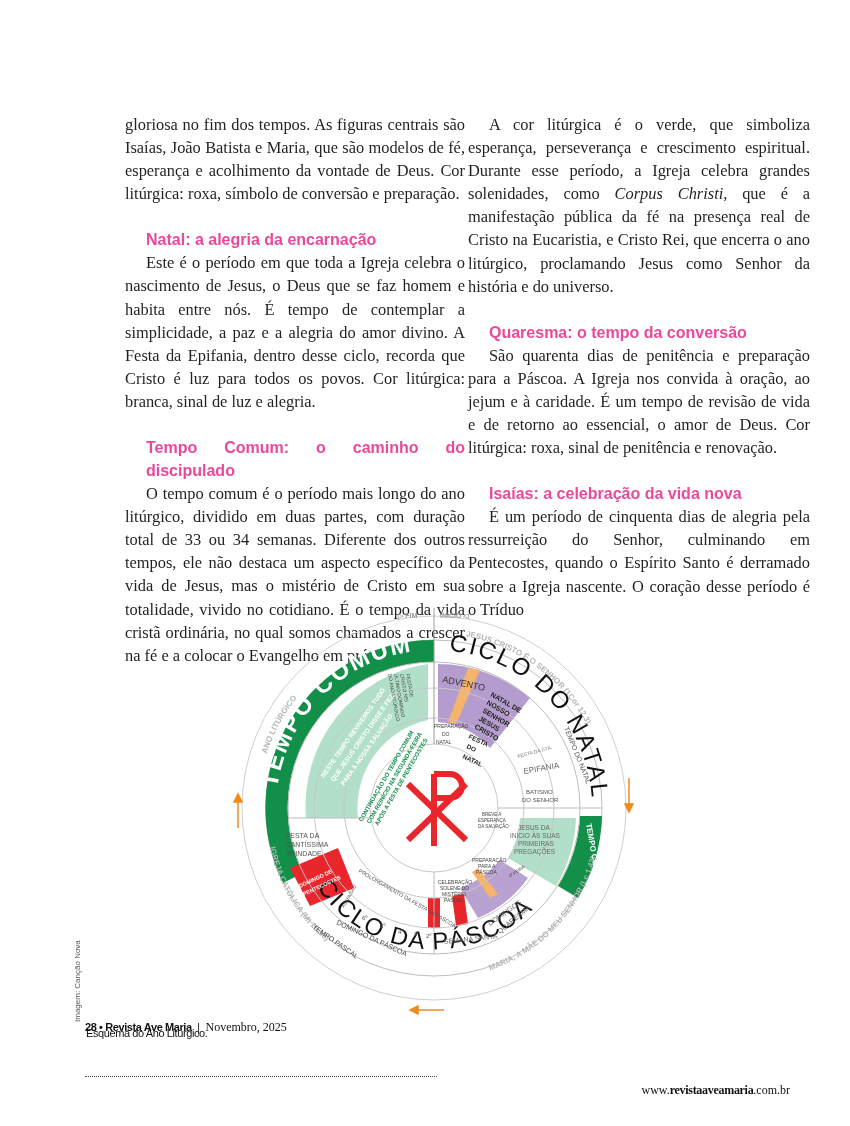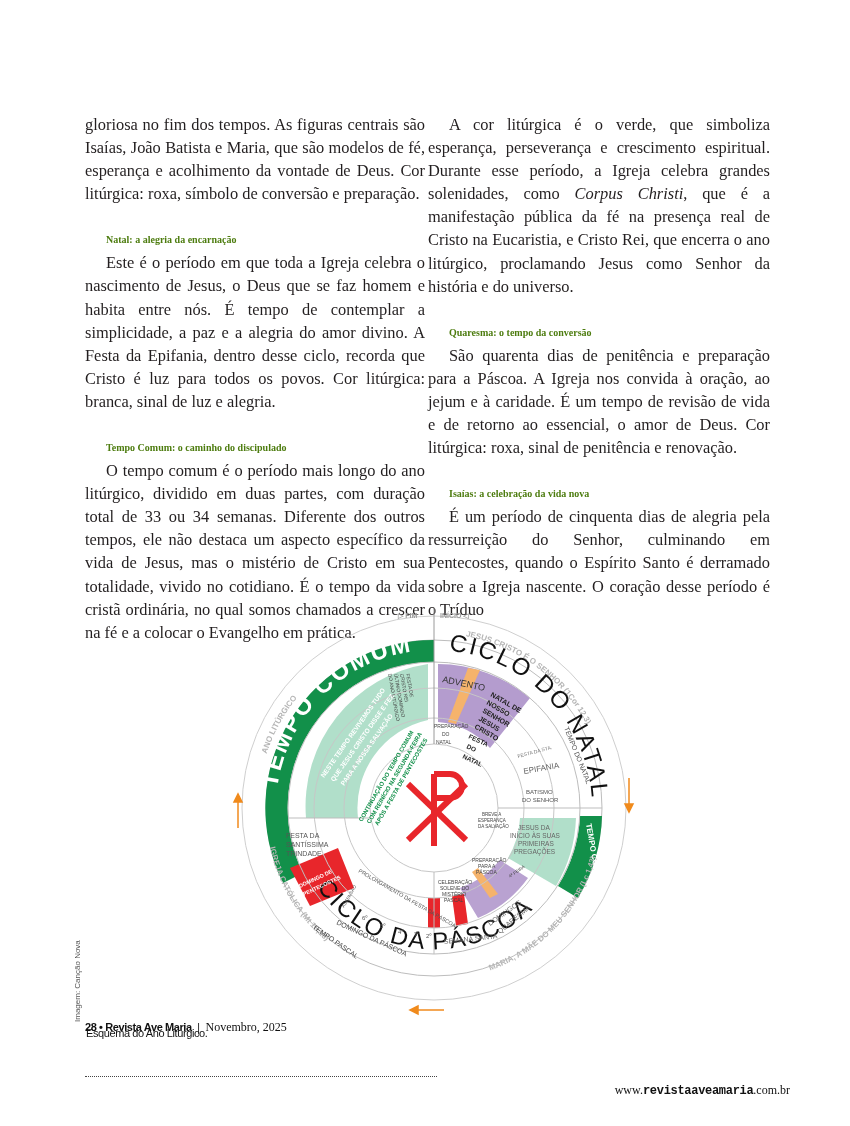--- a/index.html
+++ b/index.html
@@ -1,33 +1,33 @@
 <!DOCTYPE html>
 <html><head>
 <meta charset="utf-8">
 <style>
   html, body { margin: 0; padding: 0; background: #ffffff; }
   body { width: 850px; height: 1126px; position: relative; overflow: hidden; font-family: "DejaVu Serif", serif; color: #231f20; }
-  .col { position: absolute; top: 113px; width: 340px; font-family: "Liberation Serif", serif; font-size: 16.4px; line-height: 23.1px; text-align: justify; }
+  .col { position: absolute; top: 113px; width: 340px; font-family: "Liberation Serif", serif; font-size: 16.4px; line-height: 23.1px; text-align: justify; margin-left: 40px; }
   .col-left { left: 85px; }
   .col-right { left: 428px; width: 342px; }
   .col p { margin: 0; text-indent: 21px; }
   .col p.noindent { text-indent: 0; }
-  .col h3 { margin: 23px 0 0 21px; font-family: Liberation Serif, serif; font-size: 10px; line-height: 23px; font-weight: bold; color: #4d7c0f; }
+  .col h3 { margin: 23px 0 0 21px; font-family: Liberation Sans, sans-serif; font-size: 16px; line-height: 23px; font-weight: bold; color: #ec4899; }
   .col em { font-style: italic; }
   .diagram { position: absolute; left: 228px; top: 598px; width: 410px; height: 420px; }
   .credit { position: absolute; left: 73px; top: 1022px; transform: rotate(-90deg); transform-origin: left top; font-family: "Liberation Sans", sans-serif; font-size: 8px; color: #555; white-space: nowrap; }
   .caption { position: absolute; left: 86px; top: 1027px; font-family: "Liberation Sans", sans-serif; font-size: 11px; font-weight: normal; letter-spacing: -0.4px; color: #111; }
   .rule { position: absolute; left: 85px; top: 1076px; width: 352px; border-top: 1px dotted #444; }
   .footer-left { position: absolute; left: 85px; top: 1020px; font-size: 11px; color: #111; }
   .footer-left .pg { font-family: "Liberation Sans", sans-serif; font-weight: bold; letter-spacing: -0.4px; }
   .footer-left .sep { margin: 0 5px; }
   .footer-left .date { font-family: "Liberation Serif", serif; font-size: 12px; }
   .footer-right { position: absolute; right: 60px; top: 1083px; font-family: "Liberation Serif", serif; font-size: 12px; color: #111; }
-  .footer-right b { font-family: Liberation Mono, monospace; font-weight: bold; letter-spacing: -0.3px; }
+  .footer-right b { font-family: Liberation Serif, serif; font-weight: bold; letter-spacing: -0.3px; }
   svg text { font-family: "Liberation Sans", sans-serif; }
 </style>
 </head>
 <body>
 
 <div class="col col-left">
   <p class="noindent">gloriosa no fim dos tempos. As figuras centrais são Isaías, João Batista e Maria, que são modelos de fé, esperança e acolhimento da vontade de Deus. Cor litúrgica: roxa, símbolo de conversão e preparação.</p>
   <h3>Natal: a alegria da encarnação</h3>
   <p>Este é o período em que toda a Igreja celebra o nascimento de Jesus, o Deus que se faz homem e habita entre nós. É tempo de contemplar a simplicidade, a paz e a alegria do amor divino. A Festa da Epifania, dentro desse ciclo, recorda que Cristo é luz para todos os povos. Cor litúrgica: branca, sinal de luz e alegria.</p>
   <h3>Tempo Comum: o caminho do discipulado</h3>

